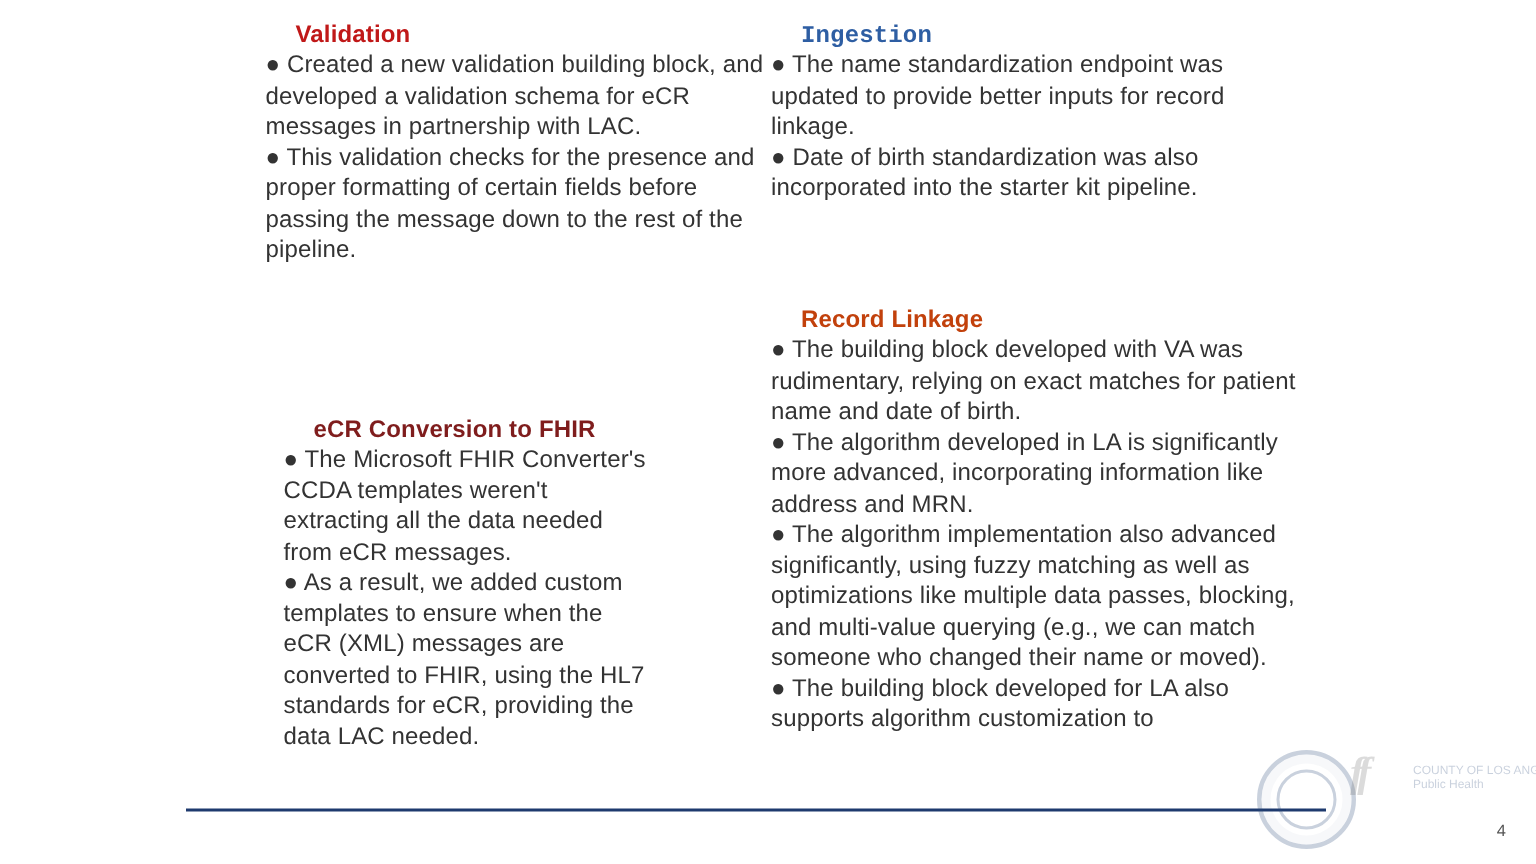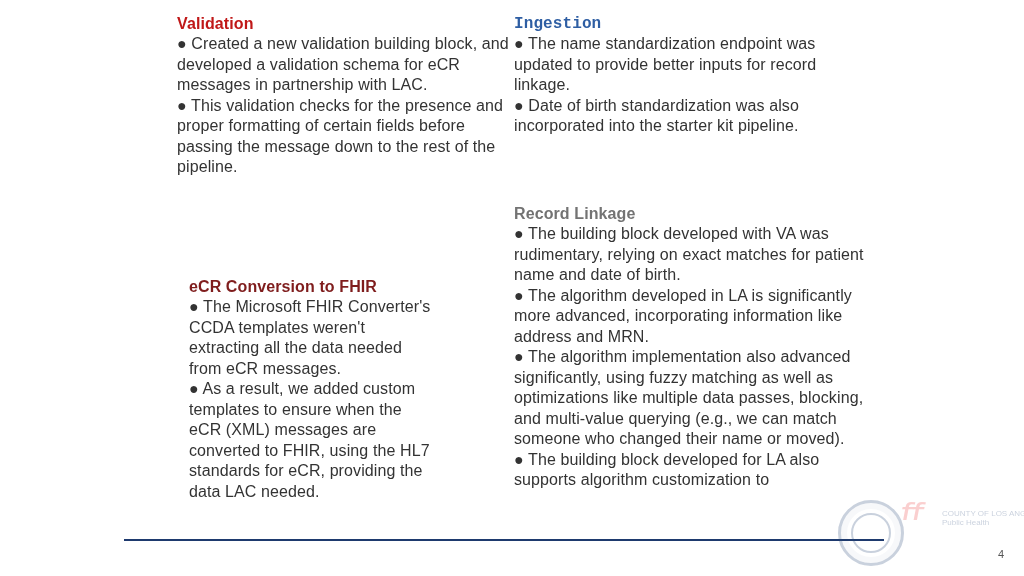--- a/index.html
+++ b/index.html
@@ -15,20 +15,21 @@
   }
   .block {
     position: absolute;
     font-size: 16px;
     line-height: 1.28;
     font-weight: 400;
     letter-spacing: 0.1px;
   }
   .heading {
     font-weight: 700;
+    margin-left: 20px;
   }
   .hr-line {
     position: absolute;
     left: 124px;
     top: 539px;
     width: 760px;
     height: 2px;
     background: #1e3a6e;
   }
   .page-number {
@@ -64,36 +65,36 @@
     top: 510px;
     font-size: 8px;
     color: #2c4a7a;
     line-height: 1.1;
     width: 110px;
     margin-left: 40px;
   }
   .seal-mark {
     left: 900px;
     top: 500px;
-    font-family: Liberation Mono, monospace;
+    font-family: Liberation Serif, serif;
     font-style: italic;
     font-weight: bold;
-    font-size: 24px;
-    color: #ef4444;
+    font-size: 28px;
+    color: #737373;
     letter-spacing: -4px;
   }
   
   #validation { left: 177px; top: 14px; width: 338px; }
   #validation .heading { color: #c01818; }
   #ecr       { left: 189px; top: 277px; width: 246px; }
   #ecr .heading { color: #7f1d1d; }
   #ingestion { left: 514px; top: 14px; width: 352px; }
   #ingestion .heading { color: #2e5ea3; font-family: Liberation Mono, monospace; }
   #linkage   { left: 514px; top: 204px; width: 360px; }
-  #linkage .heading { color: #737373; }
+  #linkage .heading { color: #c2410c; }
 </style>
 </head>
 <body>
 
 <div id="validation" class="block">
   <div class="heading">Validation</div>
   <div>● Created a new validation building block, and developed a validation schema for eCR messages in partnership with LAC.<br>● This validation checks for the presence and proper formatting of certain fields before passing the message down to the rest of the pipeline.</div>
 </div>
 
 <div id="ecr" class="block">

